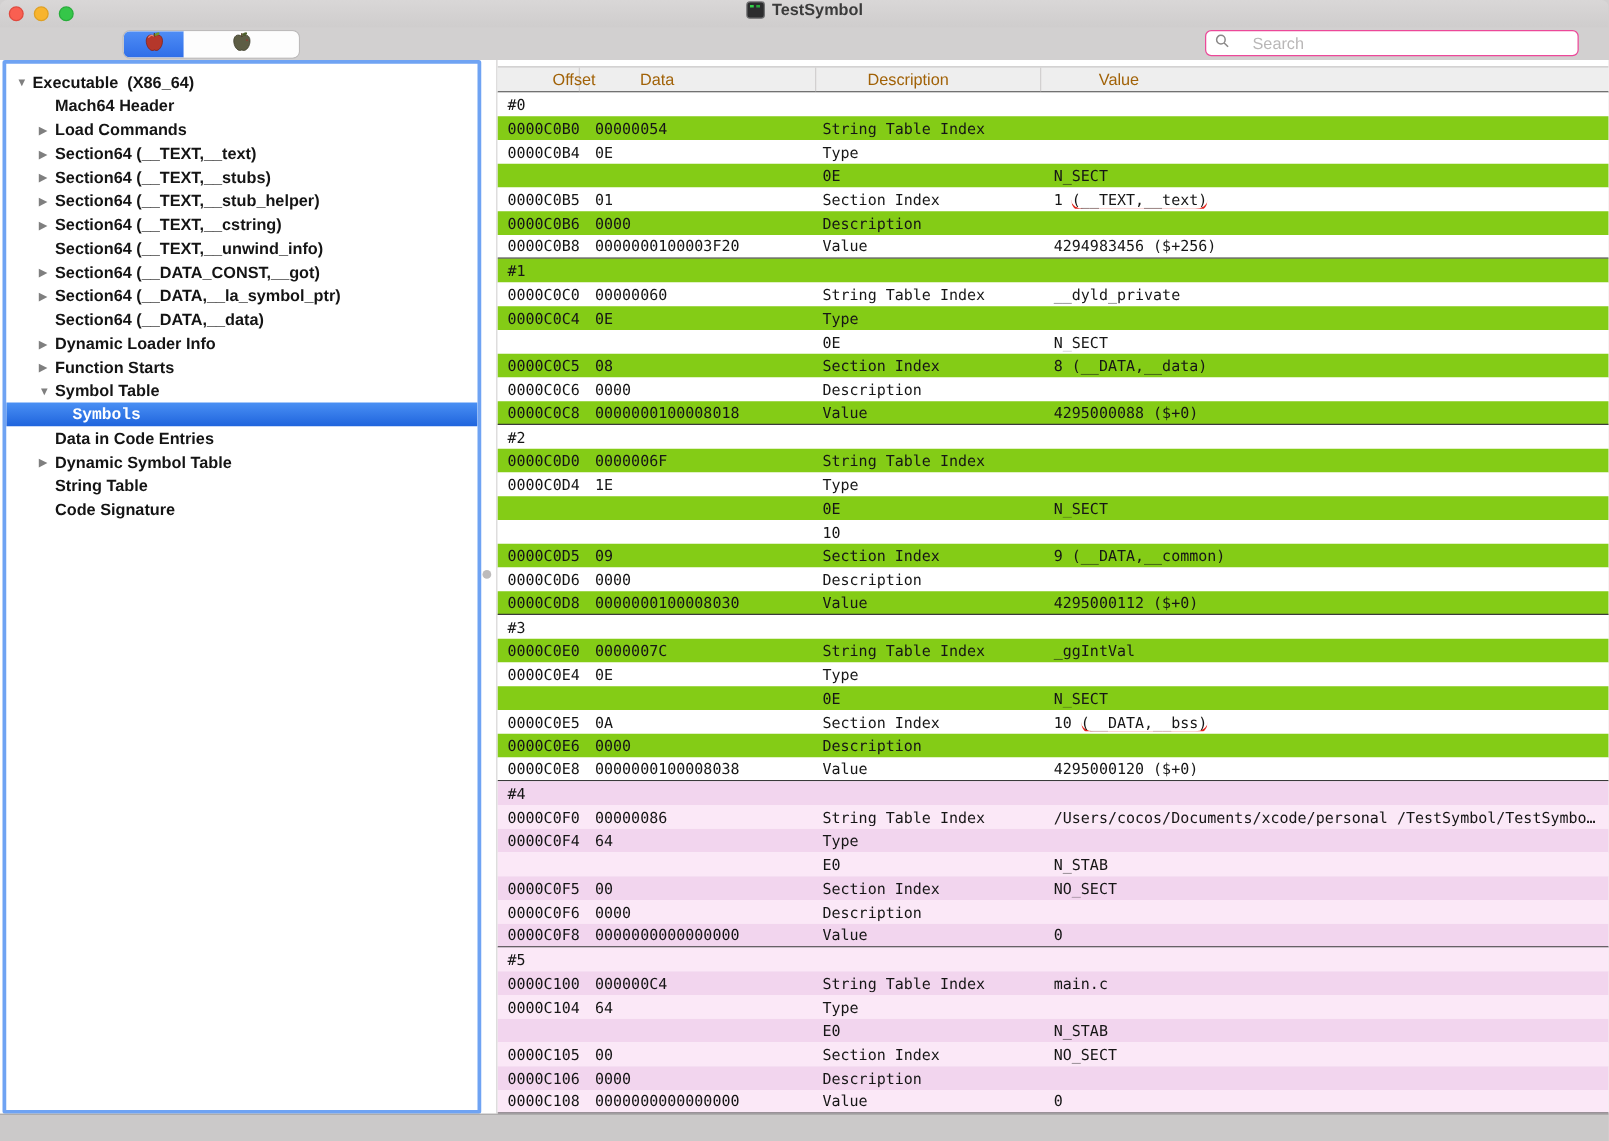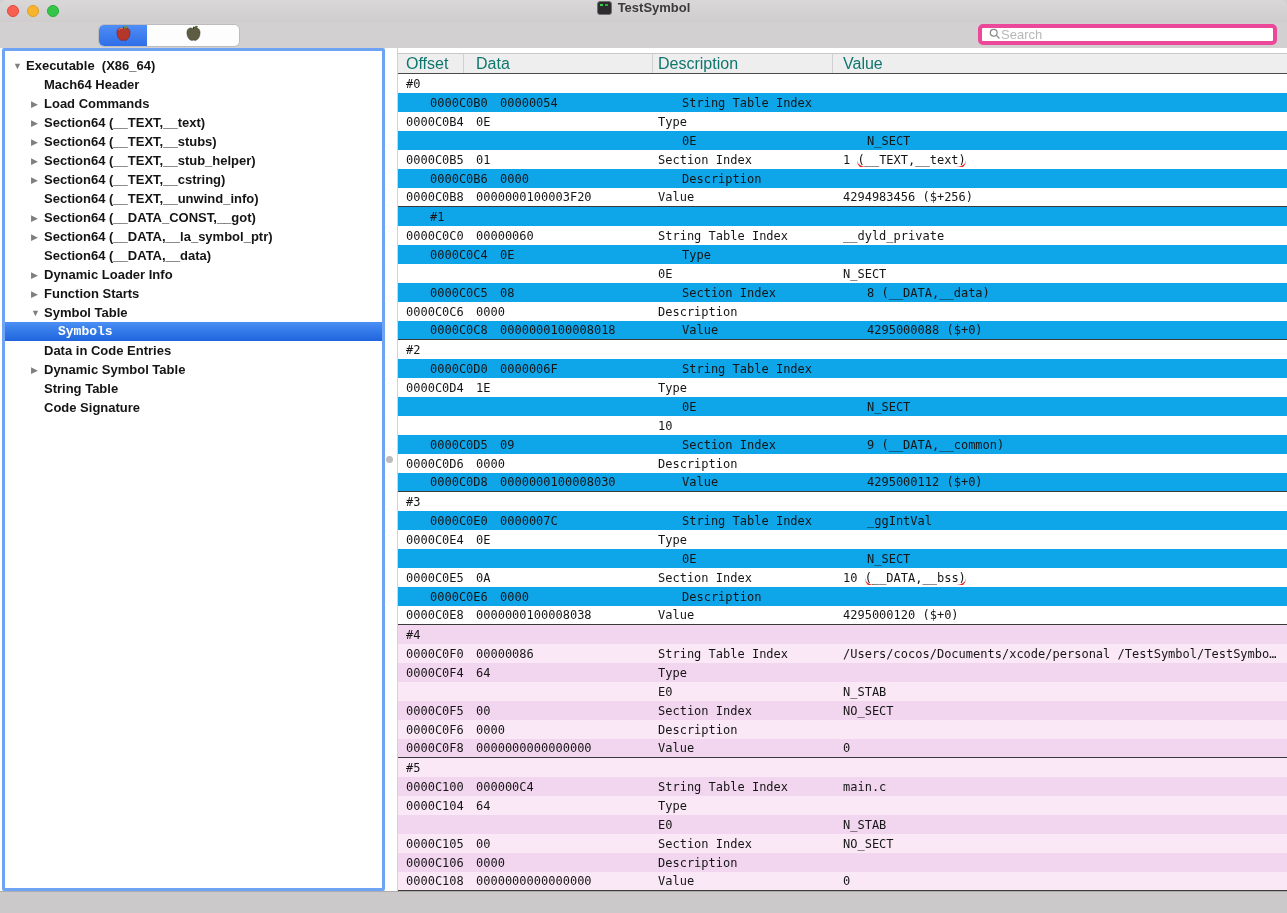--- a/index.html
+++ b/index.html
@@ -26,23 +26,23 @@
   
   .tabstrip { position:absolute; left:0; top:22px; width:1287px; height:26px; background:#d2d0d0; }
   .segmented { position:absolute; left:99px; top:3px; height:21px; width:140px;
                border-radius:5px; overflow:hidden; display:flex;
                box-shadow:0 0 0 1px #bdbbbb; background:#fff; }
   .seg { display:flex; align-items:center; justify-content:center; height:100%; }
   .seg.active { width:48px; background:linear-gradient(#4f8df5,#2f6ee8); }
   .seg.inactive { width:92px; background:#fdfdfd; }
   .seg svg { width:19px; height:19px; }
 
-  .searchfield { position:absolute; right:10px; top:2px; width:299px; height:21px;
-                 background:#ffffff; border:4px solid #ec4899; border-radius:5px;
-                 display:flex; align-items:center; padding-left:7px; gap:0; }
+  .searchfield { position:absolute; right:24px; top:2px; width:299px; height:21px;
+                 background:#ffffff; border:1px solid #ec4899; border-radius:5px;
+                 display:flex; align-items:center; padding-left:7px; gap:18px; }
   .searchfield svg { width:12px; height:12px; }
   .search-ph { font-size:13px; color:#b9b7b7; }
 
   
   .main { position:absolute; left:0; top:48px; width:1287px; height:843px; background:#ffffff; }
 
   .sidebar { position:absolute; left:2px; top:0; width:383px; height:843px;
              border:3px solid #6fa3f3; border-radius:2px; background:#ffffff; overflow:hidden; }
   .tree { position:absolute; left:0; top:5px; width:100%; }
   .tree-row { height:19px; display:flex; align-items:center; white-space:pre; }
@@ -52,34 +52,34 @@
   .tree-row.selected .lbl { color:#ffffff; }
 
   .splitdot { position:absolute; left:386px; top:408px; width:7px; height:7px;
               border-radius:50%; background:#bdbbbb; }
 
   .tablepane { position:absolute; left:397px; top:0; width:890px; height:843px;
                background:#ffffff; border-left:1px solid #d4d2d2; overflow:hidden; }
   .thead { position:absolute; left:0; top:5px; width:890px; height:21px;
            background:#eeeeee; border-top:1px solid #c9c7c7; border-bottom:1px solid #4a4a4a;
            display:grid; grid-template-columns:66px 189px 180px 1fr; align-items:center; }
-  .thead .hc { font-size:16px; color:#0f766e; height:100%; display:flex; align-items:center;
-               border-right:1px solid #d2d0d0; }
+  .thead .hc { font-size:13px; color:#a16207; height:100%; display:flex; align-items:center;
+               border-right:1px solid #d2d0d0;margin-left:36px; }
   .thead .hc:last-child { border-right:none; }
   .hc.c0 { padding-left:8px; } .hc.c1 { padding-left:12px; }
   .hc.c2 { padding-left:5px; } .hc.c3 { padding-left:10px; }
 
   .tbody { position:absolute; left:0; top:26px; width:890px; }
   .trow { height:19px; display:grid; grid-template-columns:66px 189px 180px 1fr; align-items:center; }
   .trow .td { font-family:"DejaVu Sans Mono", monospace; font-size:12px; color:#161616;
               white-space:pre; overflow:hidden; }
   .td.c0 { padding-left:8px; } .td.c1 { padding-left:12px; }
   .td.c2 { padding-left:5px; } .td.c3 { padding-left:10px; }
   .trow.shade-n0 { background:#ffffff; }
-  .trow.shade-n1 { background:#0ea5e9;padding-left:24px; }
+  .trow.shade-n1 { background:#84cc16; }
   .trow.shade-p0 { background:#fbe8f7; }
   .trow.shade-p1 { background:#f2d5ee; }
   .trow.group-end { border-bottom:1px solid #3a3a3a; height:19px; }
   .redline { border-bottom:3px solid #e3261d; border-radius:0 0 10px 10px; padding-bottom:0px; }
 
   .bottomstrip { position:absolute; left:0; top:891px; width:1287px; height:22px;
                  background:#cbc9c9; border-top:1px solid #aeacac; }
 </style>
 </head>
 <body>

